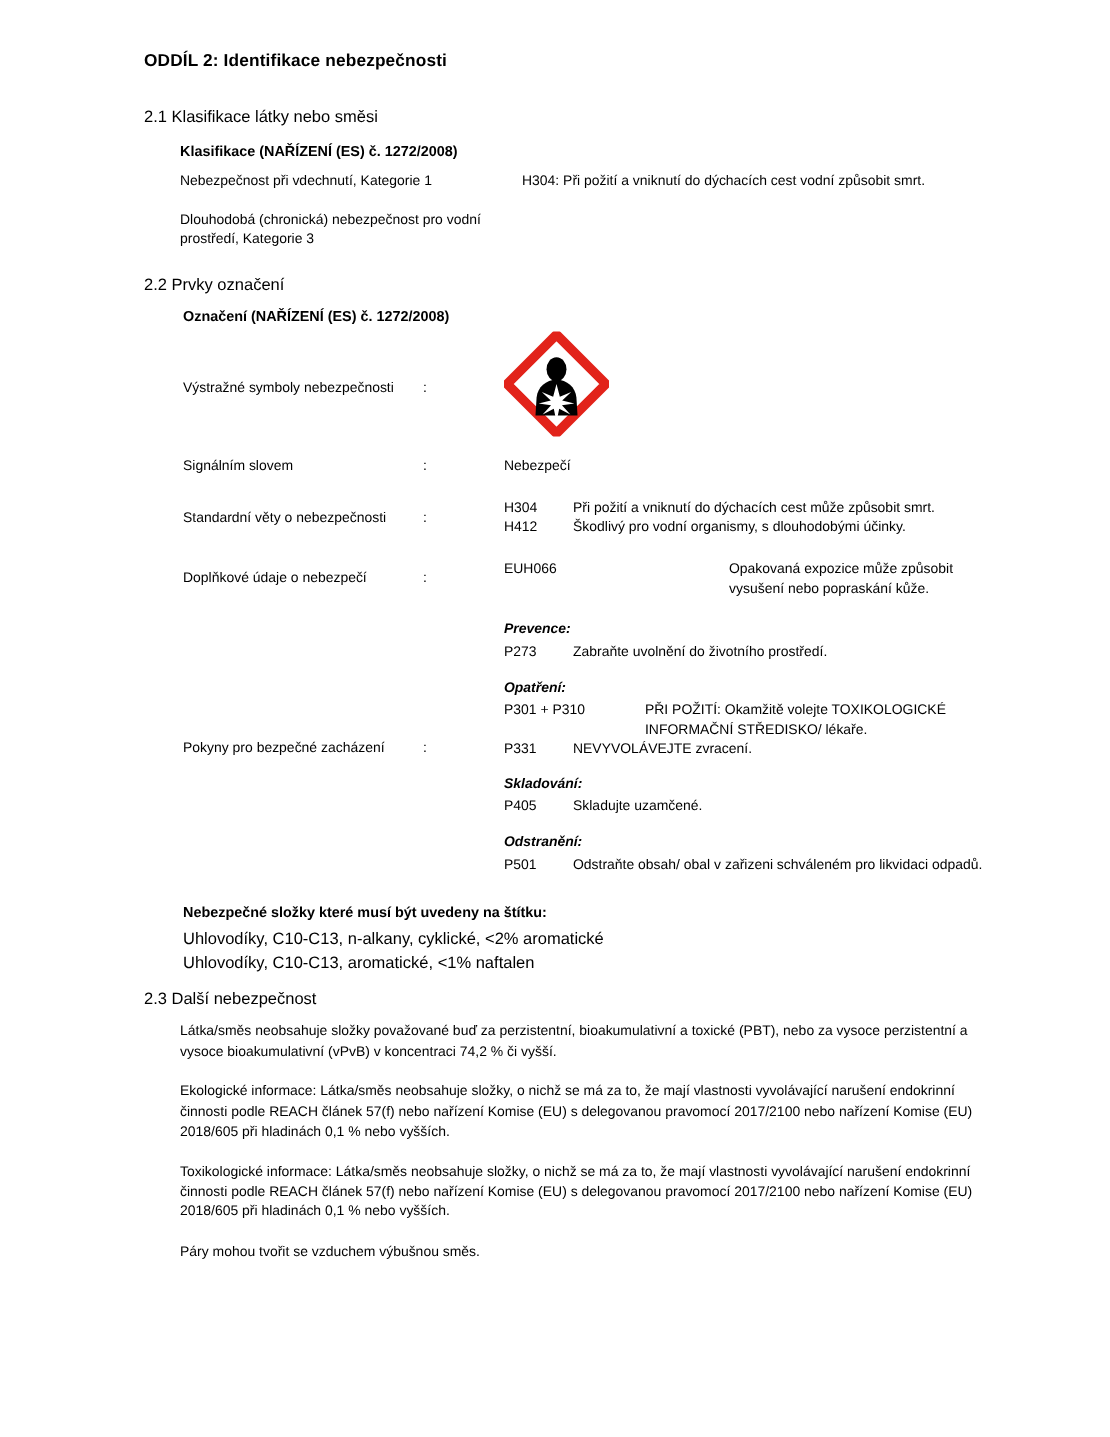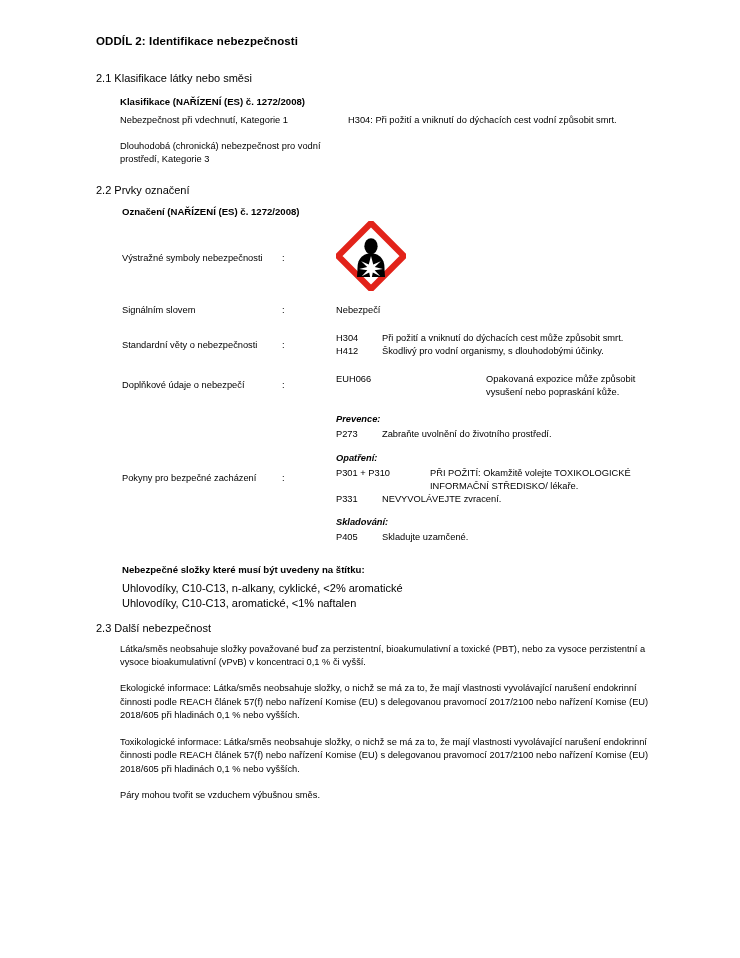--- a/index.html
+++ b/index.html
@@ -258,36 +258,43 @@
           </div>
 
           <div>
             <div class="grp-head">Skladování:</div>
             <div class="code-row">
               <div class="code-key">P405</div>
               <div class="code-text">Skladujte uzamčené.</div>
             </div>
           </div>
 
+          <div>
+            <div class="grp-head">Odstranění:</div>
+            <div class="code-row">
+              <div class="code-key">P501</div>
+              <div class="code-text">Odstraňte obsah/ obal v zařizeni schváleném pro likvidaci odpadů.</div>
+            </div>
+          </div>
 
         </div>
       </div>
 
       <div>
         <div class="h-block" style="margin-bottom:4px;">Nebezpečné složky které musí být uvedeny na štítku:</div>
         <div class="plain-line">Uhlovodíky, C10-C13, n-alkany, cyklické, &lt;2% aromatické</div>
         <div class="plain-line">Uhlovodíky, C10-C13, aromatické, &lt;1% naftalen</div>
       </div>
     </div>
 
     <div class="block-gap-10"></div>
 
     <h2 class="h-sub" style="margin-bottom:7px;">2.3 Další nebezpečnost</h2>
 
     <div class="indent-1">
-      <p class="para">Látka/směs neobsahuje složky považované buď za perzistentní, bioakumulativní a toxické (PBT), nebo za vysoce perzistentní a vysoce bioakumulativní (vPvB) v koncentraci 0,1 % či vyšší.</p>
+      <p class="para">Látka/směs neobsahuje složky považované buď za perzistentní, bioakumulativní a toxické (PBT), nebo za vysoce perzistentní a vysoce bioakumulativní (vPvB) v koncentraci 74,2 % či vyšší.</p>
       <p class="para">Ekologické informace: Látka/směs neobsahuje složky, o nichž se má za to, že mají vlastnosti vyvolávající narušení endokrinní činnosti podle REACH článek 57(f) nebo nařízení Komise (EU) s delegovanou pravomocí 2017/2100 nebo nařízení Komise (EU) 2018/605 při hladinách 0,1 % nebo vyšších.</p>
       <p class="para">Toxikologické informace: Látka/směs neobsahuje složky, o nichž se má za to, že mají vlastnosti vyvolávající narušení endokrinní činnosti podle REACH článek 57(f) nebo nařízení Komise (EU) s delegovanou pravomocí 2017/2100 nebo nařízení Komise (EU) 2018/605 při hladinách 0,1 % nebo vyšších.</p>
       <p class="para">Páry mohou tvořit se vzduchem výbušnou směs.</p>
     </div>
 
   </div>
 </div>
 
 </body></html>

